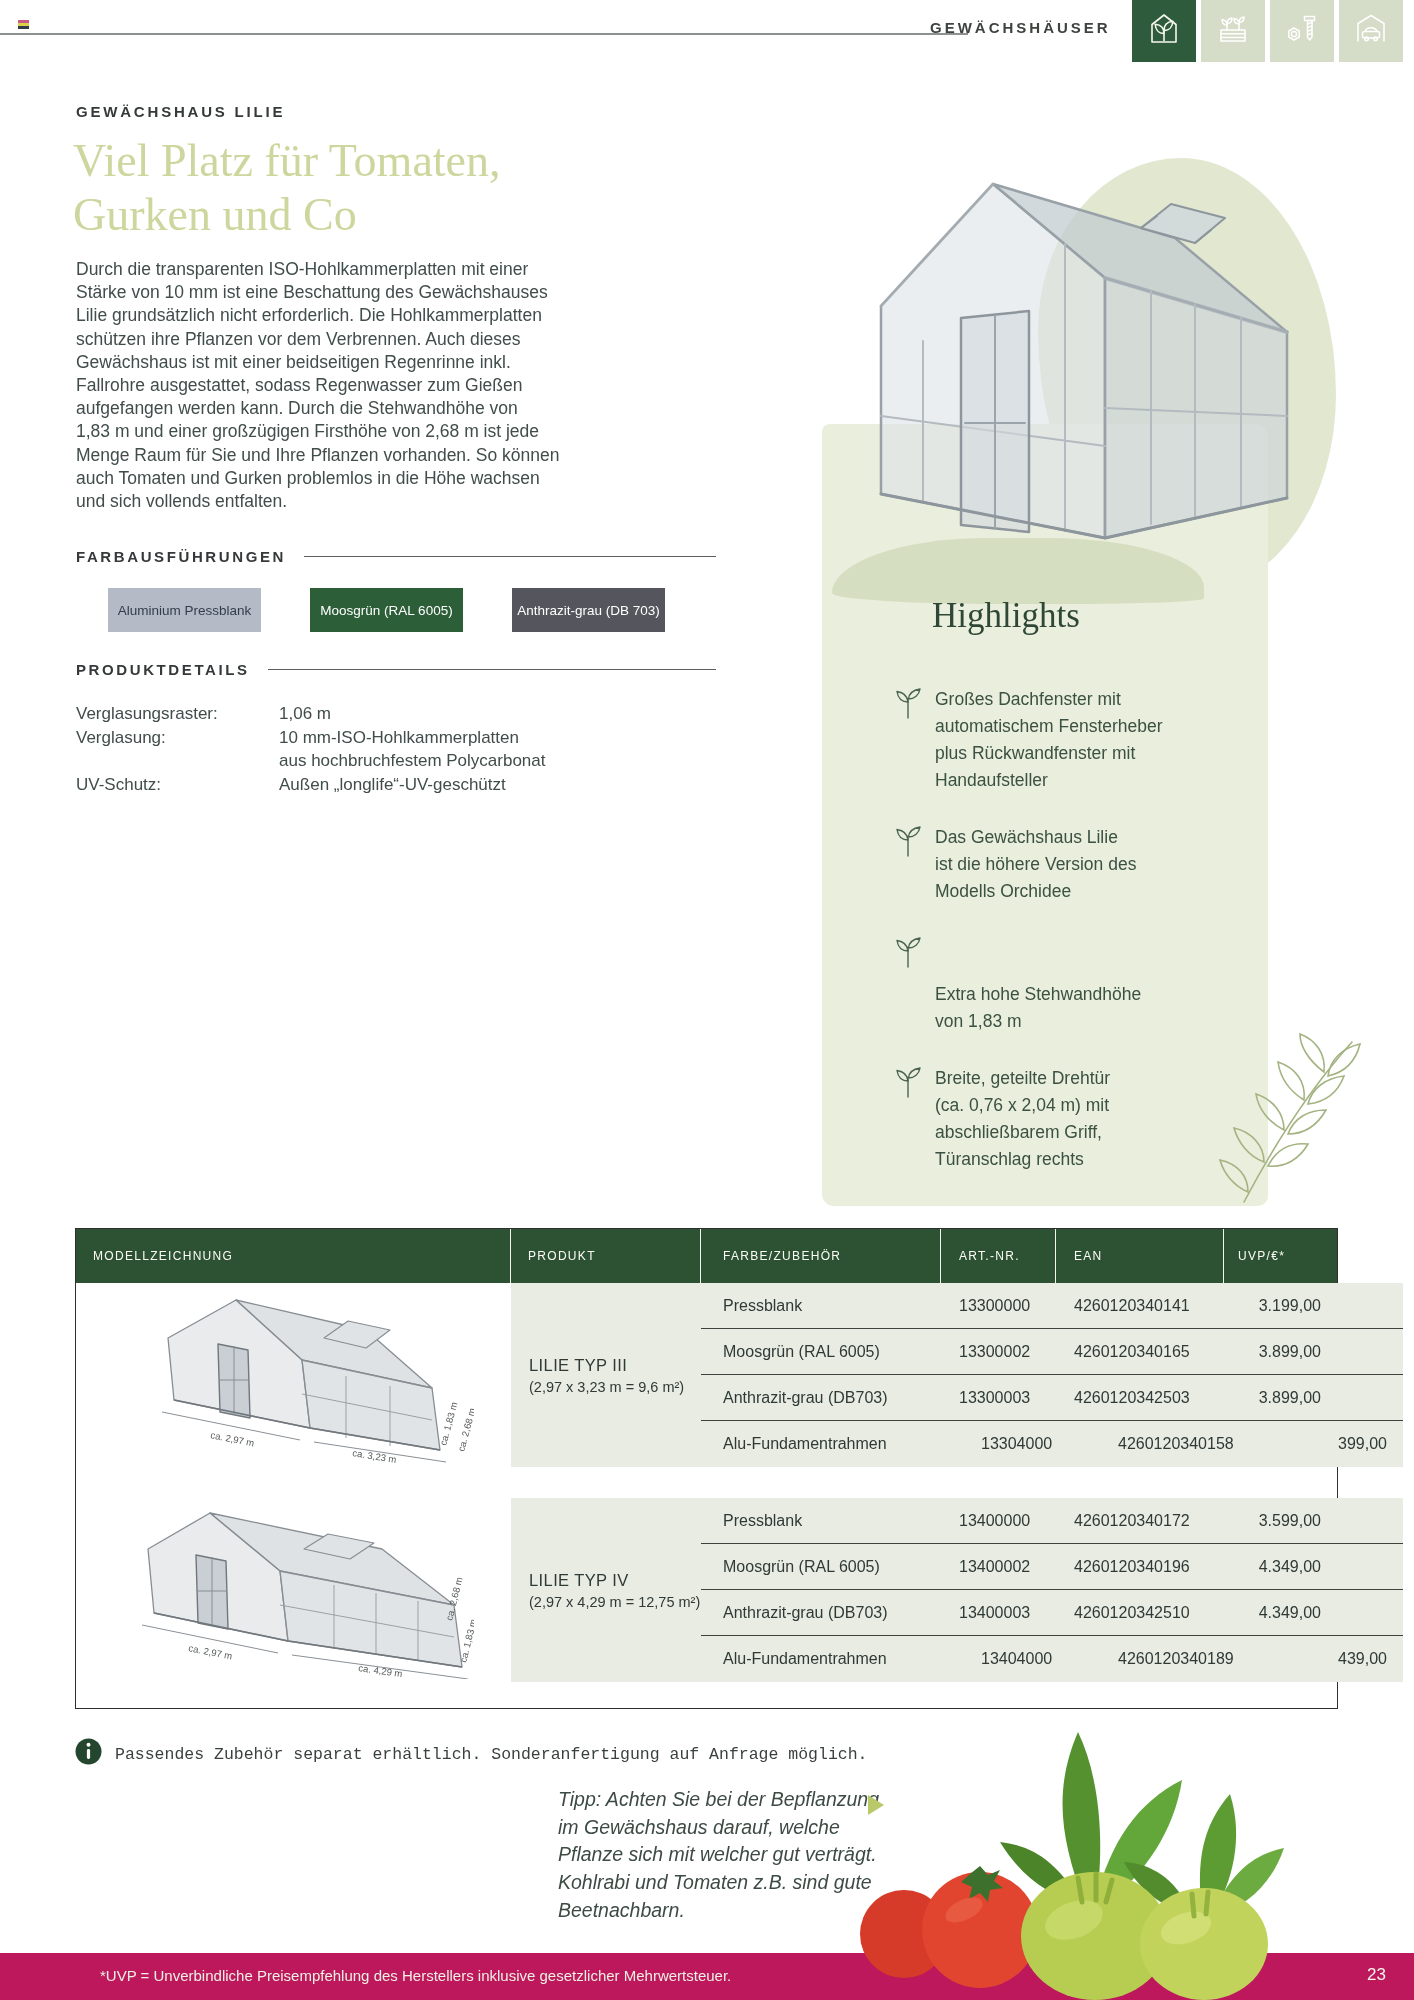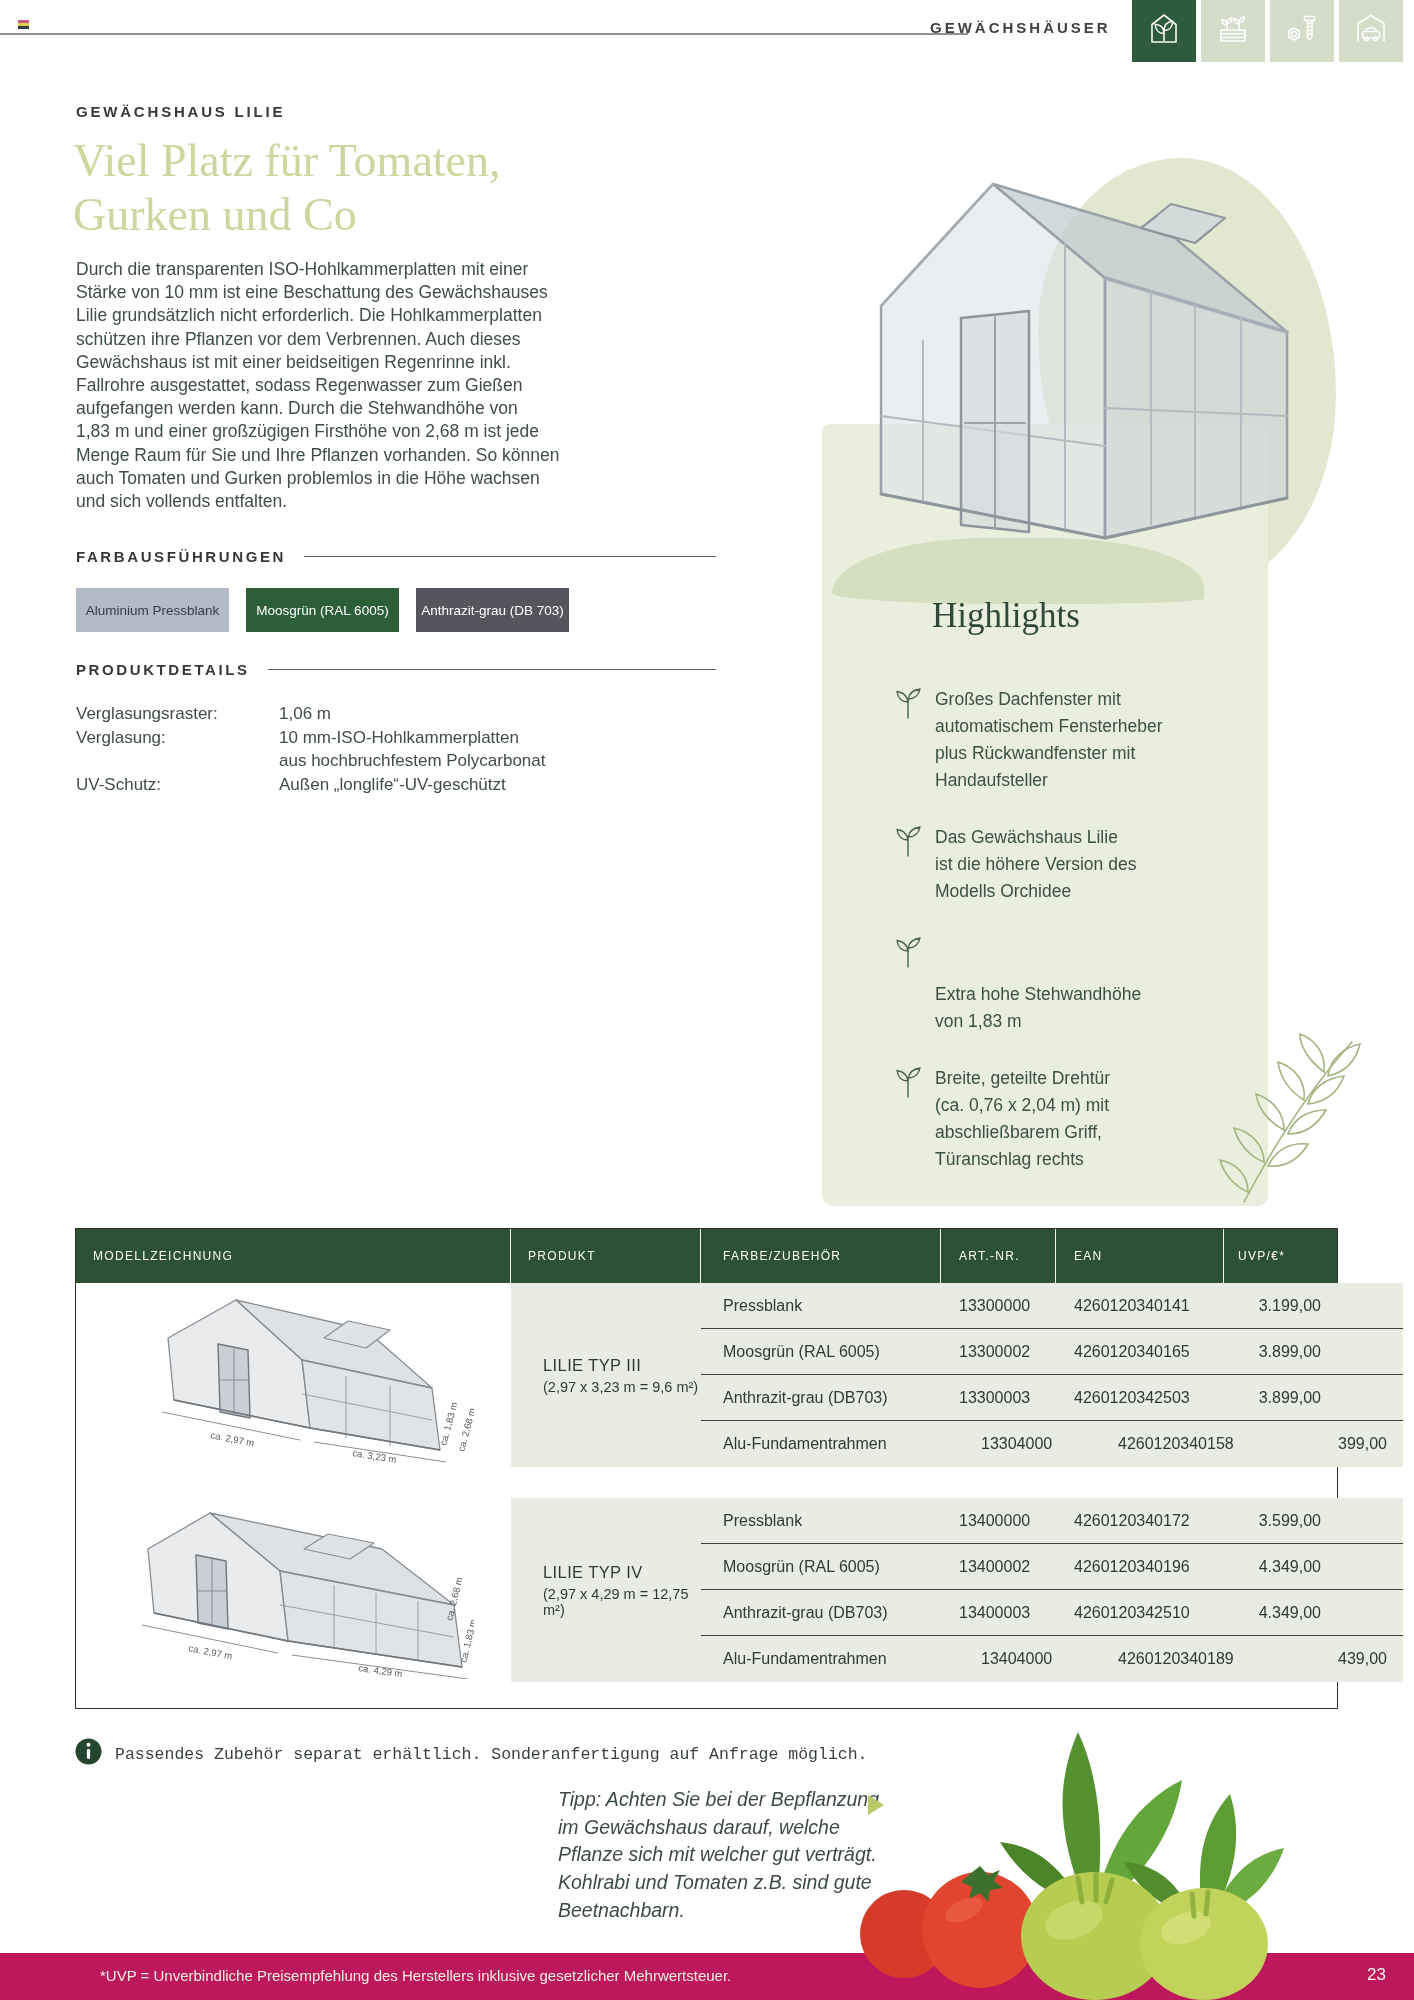--- a/index.html
+++ b/index.html
@@ -23,21 +23,21 @@
   .headline { position:absolute; left:73px; top:134px; width:620px; font-family:"Liberation Serif", serif; font-size:46px; line-height:1.18; color:#ccd69d; font-weight:400; }
   .intro-body { position:absolute; left:76px; top:258px; width:500px; font-size:17.5px; line-height:23.2px; color:#404d4b; }
 
   .sec-head { position:absolute; left:76px; width:640px; display:flex; align-items:center; gap:18px; }
   .sec-head .lbl { font-size:15px; letter-spacing:2.6px; color:#35393a; font-weight:600; white-space:nowrap; }
   .sec-head .rule { flex:1; height:1px; background:#5a5f5c; }
   .sec-colors { top:548px; }
   .sec-details { top:661px; }
 
   .swatch-row { position:absolute; left:76px; top:588px; display:flex; gap:17px; }
-  .swatch { width:153px; height:44px; display:flex; align-items:center; justify-content:center; font-size:13.5px; }
+  .swatch { width:153px; height:44px; display:flex; align-items:center; justify-content:center; font-size:13.5px;margin-left:32px; }
 
   .details { position:absolute; left:76px; top:702px; width:560px; font-size:17px; line-height:23.5px; color:#404d4b; }
   .details .drow { display:flex; }
   .details .dkey { width:203px; flex:0 0 203px; }
   .details .dval { flex:1; }
 
   
   .wash-blob { position:absolute; left:1038px; top:158px; width:298px; height:430px; background:#e2e8d0; border-radius:48% 52% 45% 55% / 40% 55% 45% 60%; }
   .wash-blob2 { position:absolute; left:832px; top:538px; width:372px; height:66px; background:#d2dbbc; border-radius:50% 50% 45% 55% / 100% 90% 10% 20%; opacity:.85; }
   .green-panel { position:absolute; left:822px; top:424px; width:446px; height:782px; background:#eaeedc; border-radius:8px 14px 10px 12px; }
@@ -59,21 +59,21 @@
   .c1 { width:435px; flex:0 0 435px; padding-left:17px; }
   .c2 { width:190px; flex:0 0 190px; padding-left:17px; }
   .c3 { width:240px; flex:0 0 240px; padding-left:22px; }
   .c4 { width:115px; flex:0 0 115px; padding-left:18px; }
   .c5 { width:168px; flex:0 0 168px; padding-left:18px; }
   .c6 { width:113px; flex:0 0 113px; padding-left:14px; }
   .t-group { display:flex; height:184px; }
   .t-group.second { margin-top:31px; }
   .g-draw { width:435px; flex:0 0 435px; background:#ffffff; display:flex; align-items:center; justify-content:center; }
   .g-right { flex:1; background:#e9ece3; display:flex; }
-  .g-prod { width:190px; flex:0 0 190px; padding-left:32px; display:flex; flex-direction:column; justify-content:center; color:#2f3a37; }
+  .g-prod { width:190px; flex:0 0 190px; padding-left:18px; display:flex; flex-direction:column; justify-content:center; color:#2f3a37; }
   .g-prod .pname { font-size:16.5px; letter-spacing:.4px; }
   .g-prod .pdims { font-size:14.5px; margin-top:4px; }
   .g-rows { flex:1; display:flex; flex-direction:column; }
   .g-row { display:flex; height:46px; align-items:center; border-bottom:1px solid #3f413e; color:#2f3a37; font-size:16px; }
   .g-row:last-child { border-bottom:none;gap:22px; }
   .g-row .c6 { text-align:right; padding-right:16px; padding-left:0; }
 
   
   .note-row { position:absolute; left:75px; top:1738px; display:flex; align-items:center; gap:13px;font-family:Liberation Mono, monospace; }
   .note-row .txt { font-size:16.5px; color:#39413e; }

